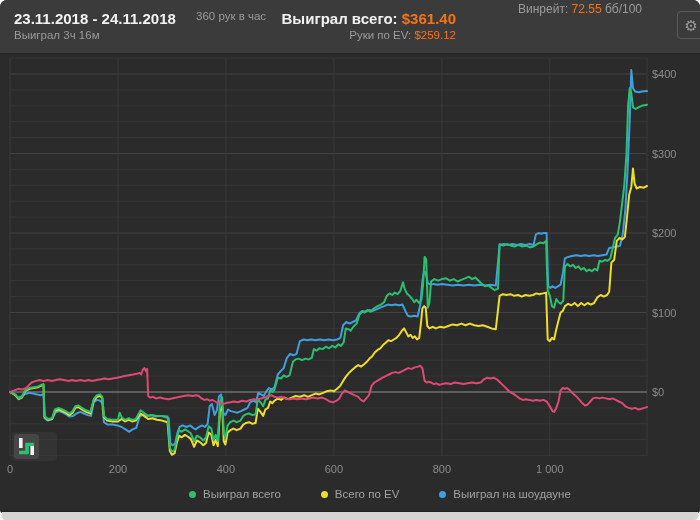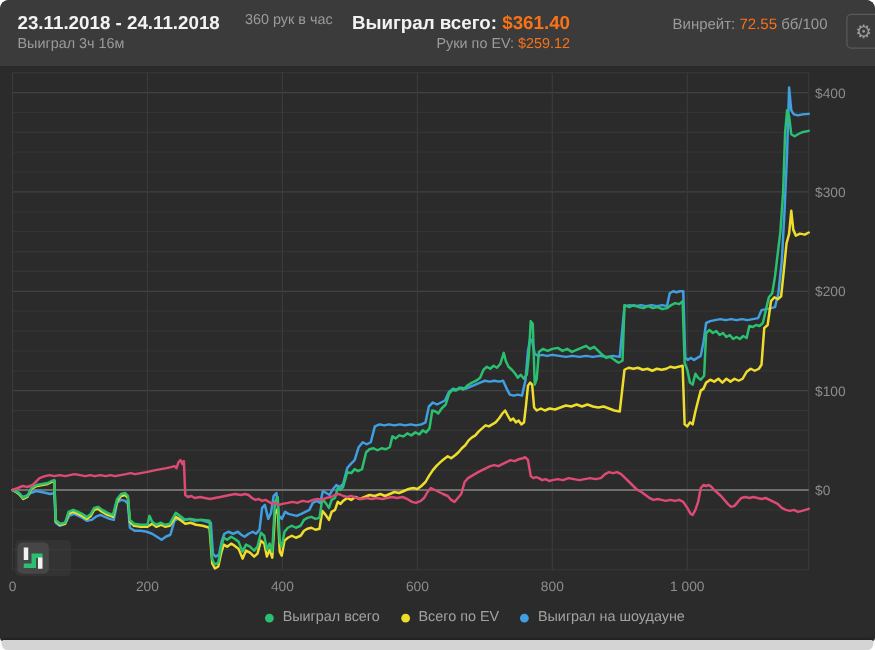--- a/index.html
+++ b/index.html
@@ -5,25 +5,25 @@
   html,body{margin:0;padding:0;background:#ffffff;font-family:"Liberation Sans",sans-serif;}
   .frame{position:relative;width:700px;height:520px;background:#ffffff;overflow:hidden;}
   .panel{position:absolute;left:0;top:0;width:700px;height:513px;background:#2b2b2b;border-radius:7px 7px 3px 3px;overflow:hidden;}
   .bottom-strip{position:absolute;left:2px;right:2px;bottom:0;height:8px;background:#d4d4d4;border-radius:0 0 4px 4px;box-shadow:0 -1px 2px rgba(0,0,0,.35);}
   .header{position:absolute;left:0;top:0;width:700px;height:53px;background:#3b3b3b;border-bottom:1px solid #242424;z-index:5;padding-left:20px;}
   .h-main{font-size:15px;font-weight:bold;color:#f2f2f2;line-height:19px;white-space:nowrap;}
   .h-sub{font-size:11.5px;color:#9b9b9b;line-height:15px;white-space:nowrap;}
   .col-dates{position:absolute;left:14px;top:9px;}
   .col-hands{position:absolute;left:196px;top:9px;}
   .col-won{position:absolute;left:250px;top:9px;width:206px;text-align:right;}
-  .col-rate{position:absolute;left:518px;top:11px;font-size:12px;color:#9b9b9b;line-height:16px;white-space:nowrap;margin-left:20px;}
+  .col-rate{position:absolute;left:518px;top:1px;font-size:12px;color:#9b9b9b;line-height:16px;white-space:nowrap;}
   .green{color:#f97316;}
   .gear-btn{position:absolute;right:15px;top:11px;width:28px;height:28px;border:1px solid #5a5a5a;border-radius:4px;color:#9a9a9a;font-size:15px;line-height:28px;text-align:center;cursor:pointer;box-sizing:border-box;}
   .chart-svg{position:absolute;left:0;top:0;z-index:1;}
-  .legend{position:absolute;left:0;right:0;top:488px;display:flex;justify-content:center;padding-left:60px;gap:17px;z-index:2;}
+  .legend{position:absolute;left:0;right:0;top:488px;display:flex;justify-content:center;padding-left:60px;gap:40px;z-index:2;}
   .legend-item{display:flex;align-items:center;font-size:11.5px;color:#a2a2a2;white-space:nowrap;cursor:pointer;}
   .legend-dot{width:7px;height:7px;border-radius:50%;margin-right:7px;display:inline-block;}
   .logo{position:absolute;left:12px;top:432px;display:flex;align-items:center;background:rgba(62,62,62,.45);border-radius:4px;padding:2px 10px 2px 2px;z-index:3;}
   .logo-box{width:25px;height:25px;background:#454545;border-radius:4px;margin-right:8px;}
   .logo-text{font-size:13px;font-weight:bold;color:#dcdcdc;letter-spacing:.4px;}
 </style>
 </head>
 <body>
 
 <div class="frame">

